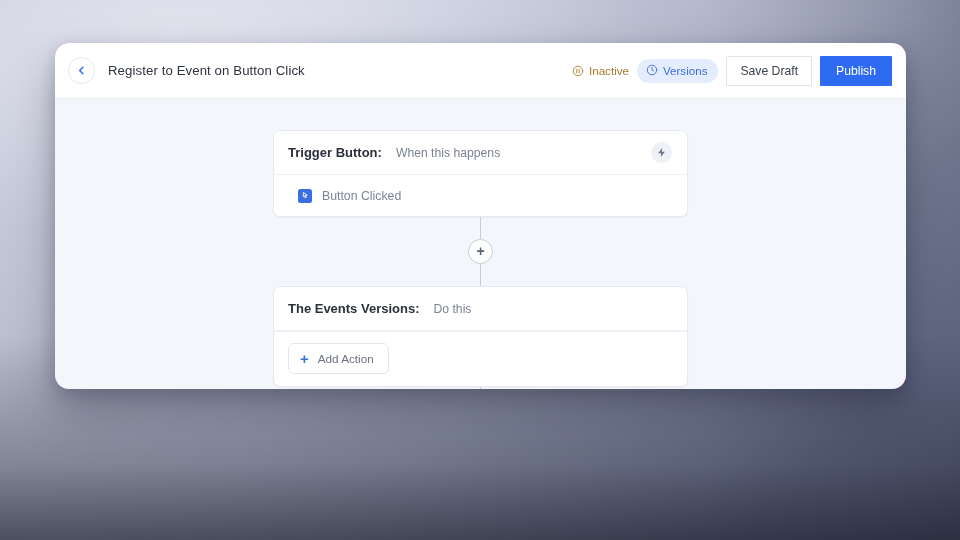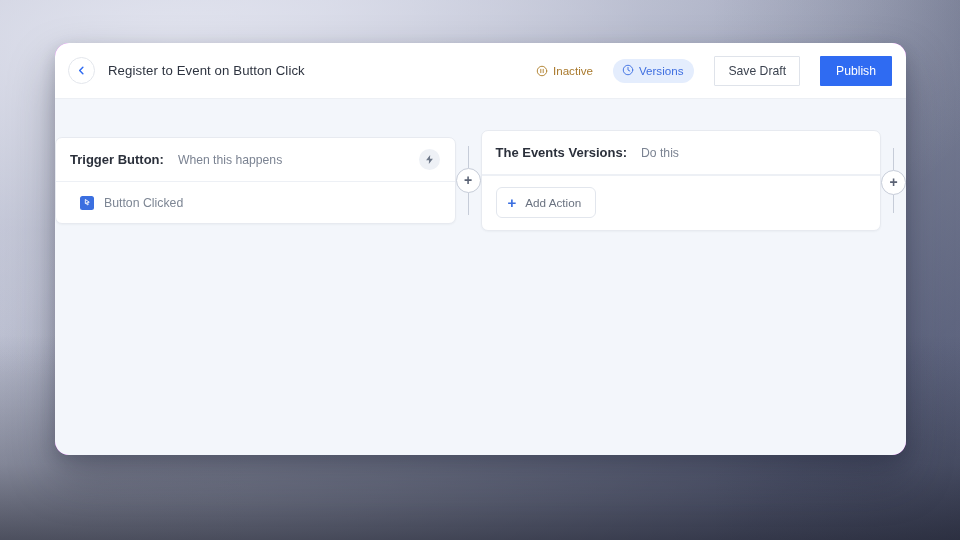--- a/index.html
+++ b/index.html
@@ -31,21 +31,21 @@
       linear-gradient(to bottom, rgba(0,0,0,0) 62%, rgba(22,25,38,0.30) 86%, rgba(18,20,32,0.62) 100%),
       linear-gradient(to right, rgba(140,146,168,0.25) 0%, rgba(0,0,0,0) 26%, rgba(0,0,0,0) 74%, rgba(30,34,52,0.18) 100%);
   }
 
   
   #app-window {
     position: absolute;
     left: 55px;
     top: 43px;
     width: 851px;
-    height: 412px;
+    height: 346px;
     background: #d946ef;
     border-radius: 14px;
     overflow: hidden;
     box-shadow: 0 22px 46px rgba(26,30,48,0.34), 0 6px 16px rgba(26,30,48,0.20);
     display: flex;
     flex-direction: column;
   }
 
   
   #topbar {
@@ -74,21 +74,21 @@
     font-size: 13.2px;
     color: #2e3440;
     letter-spacing: 0.1px;
     white-space: nowrap;
   }
 
   #topbar-right {
     margin-left: auto;
     display: flex;
     align-items: center;
-    gap: 20px;
+    gap: 8px;
   }
 
   #status-badge {
     display: flex;
     align-items: center;
     gap: 5px;
     font-size: 11.6px;
     color: #a9792c;
     white-space: nowrap;
   }
@@ -137,21 +137,21 @@
     background: #f3f6fb;
     position: relative;
     overflow: hidden;
   }
 
   #flow {
     position: absolute;
     left: 0; right: 0;
     top: 31px;
     display: flex;
-    flex-direction: row;
+    flex-direction: column;
     align-items: center;
   }
 
   .node-card {
     width: 415px;
     background: #ffffff;
     border: 1px solid #e7eaf0;
     border-radius: 7px;
     box-shadow: 0 1px 2px rgba(30,40,60,0.04);
     overflow: hidden;

